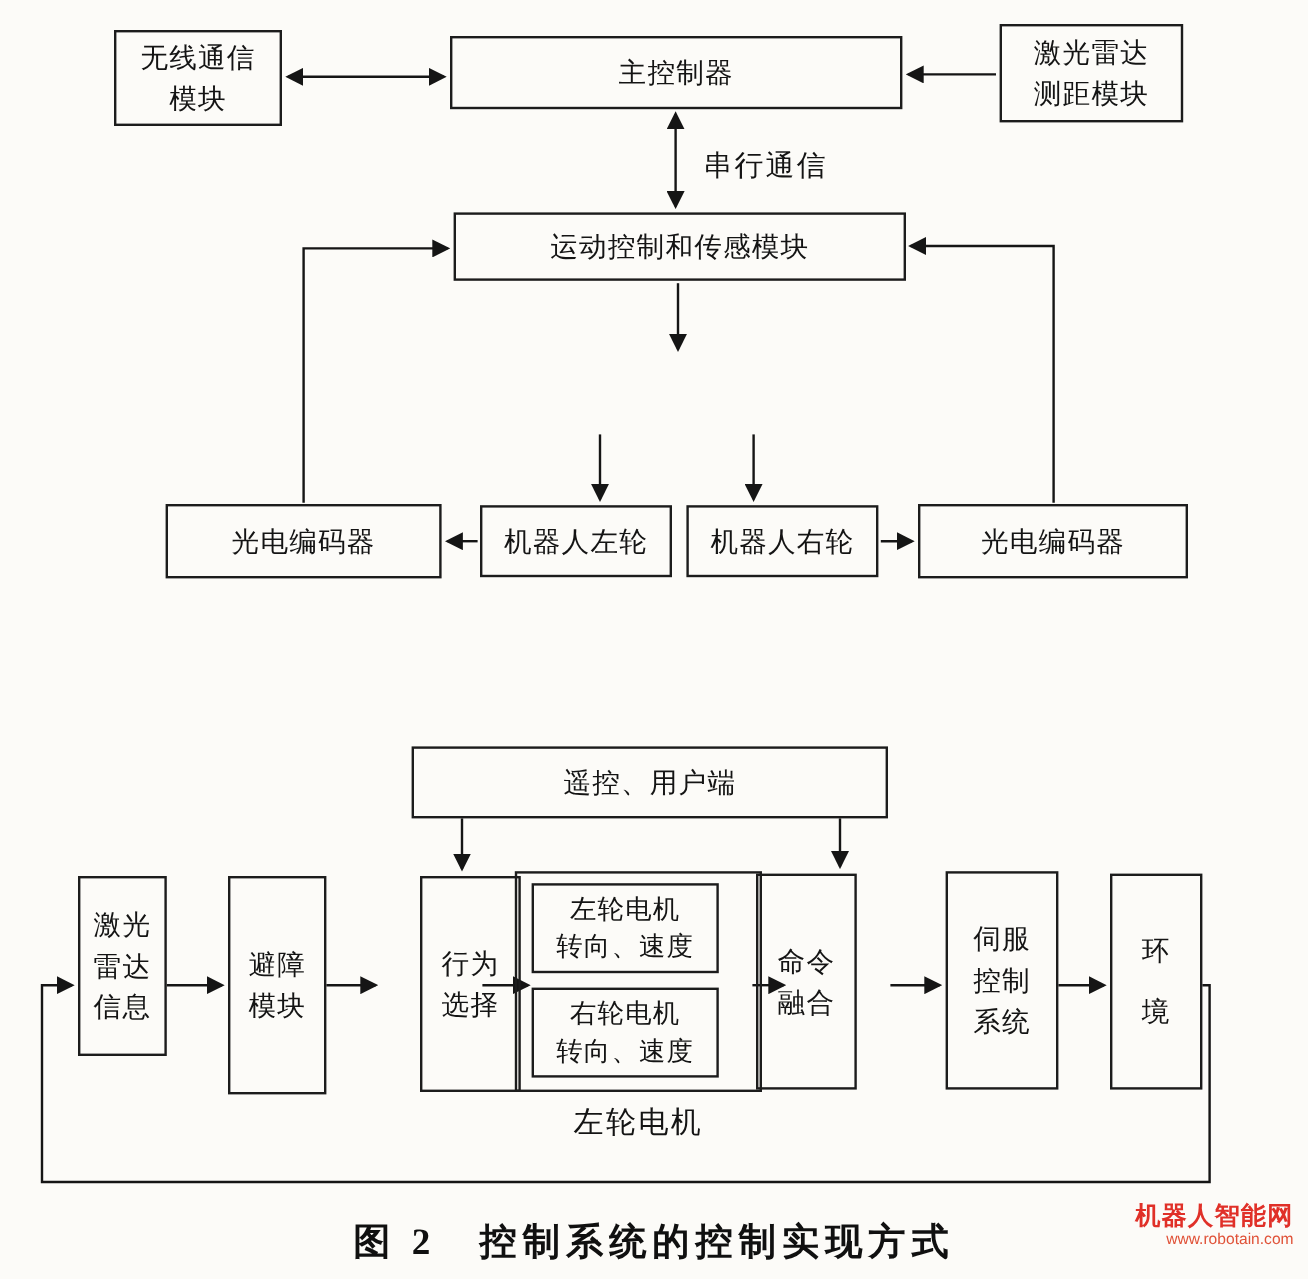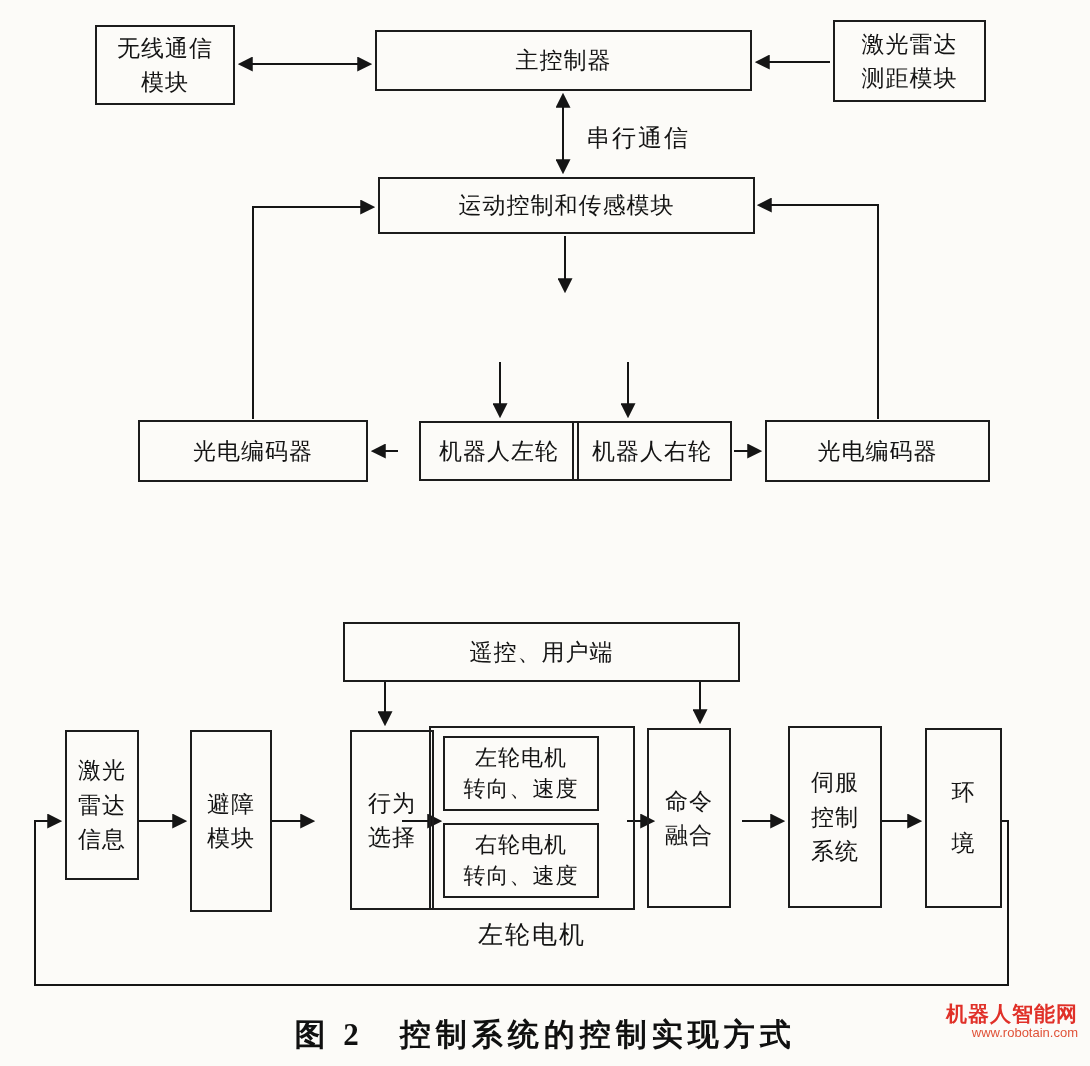--- a/index.html
+++ b/index.html
@@ -105,21 +105,21 @@
 
   <div class="box" style="left:375px;top:30px;width:377px;height:61px;">主控制器</div>
 
   <span class="lbl" style="left:586px;top:122px;">串行通信</span>
 
   <div class="box" style="left:378px;top:177px;width:377px;height:57px;">运动控制和传感模块</div>
 
 
   <div class="box" style="left:138px;top:420px;width:230px;height:62px;">光电编码器</div>
 
-  <div class="box" style="left:400px;top:421px;width:160px;height:60px;margin-left:19px;">机器人左轮</div>
+  <div class="box" style="left:400px;top:421px;width:160px;height:60px;">机器人左轮</div>
 
   <div class="box" style="left:572px;top:421px;width:160px;height:60px;">机器人右轮</div>
 
   <div class="box" style="left:765px;top:420px;width:225px;height:62px;">光电编码器</div>
 
 
   <div class="box" style="left:343px;top:622px;width:397px;height:60px;">遥控、用户端</div>
 
   <div class="box" style="left:65px;top:730px;width:74px;height:150px;">激光
 雷达
@@ -131,21 +131,21 @@
   <div class="box" style="left:318px;top:730px;width:84px;height:180px;margin-left:32px;">行为
 选择</div>
 
   <div class="box" style="left:429px;top:726px;width:206px;height:184px;text-decoration:underline;">
     <div class="box" style="left:12px;top:8px;width:156px;height:75px;font-size:22px;line-height:1.4;">左轮电机
 转向、速度</div>
     <div class="box" style="left:12px;top:95px;width:156px;height:75px;font-size:22px;line-height:1.4;">右轮电机
 转向、速度</div>
   </div>
 
-  <div class="box" style="left:647px;top:728px;width:84px;height:180px;">命令
+  <div class="box" style="left:630px;top:728px;width:84px;height:180px;">命令
 融合</div>
 
   <div class="box" style="left:788px;top:726px;width:94px;height:182px;">伺服
 控制
 系统</div>
 
   <div class="box" style="left:925px;top:728px;width:77px;height:180px;line-height:2.2;">环
 境</div>
 
   <span class="lbl" style="left:478px;top:918px;font-size:25px;">左轮电机</span>

